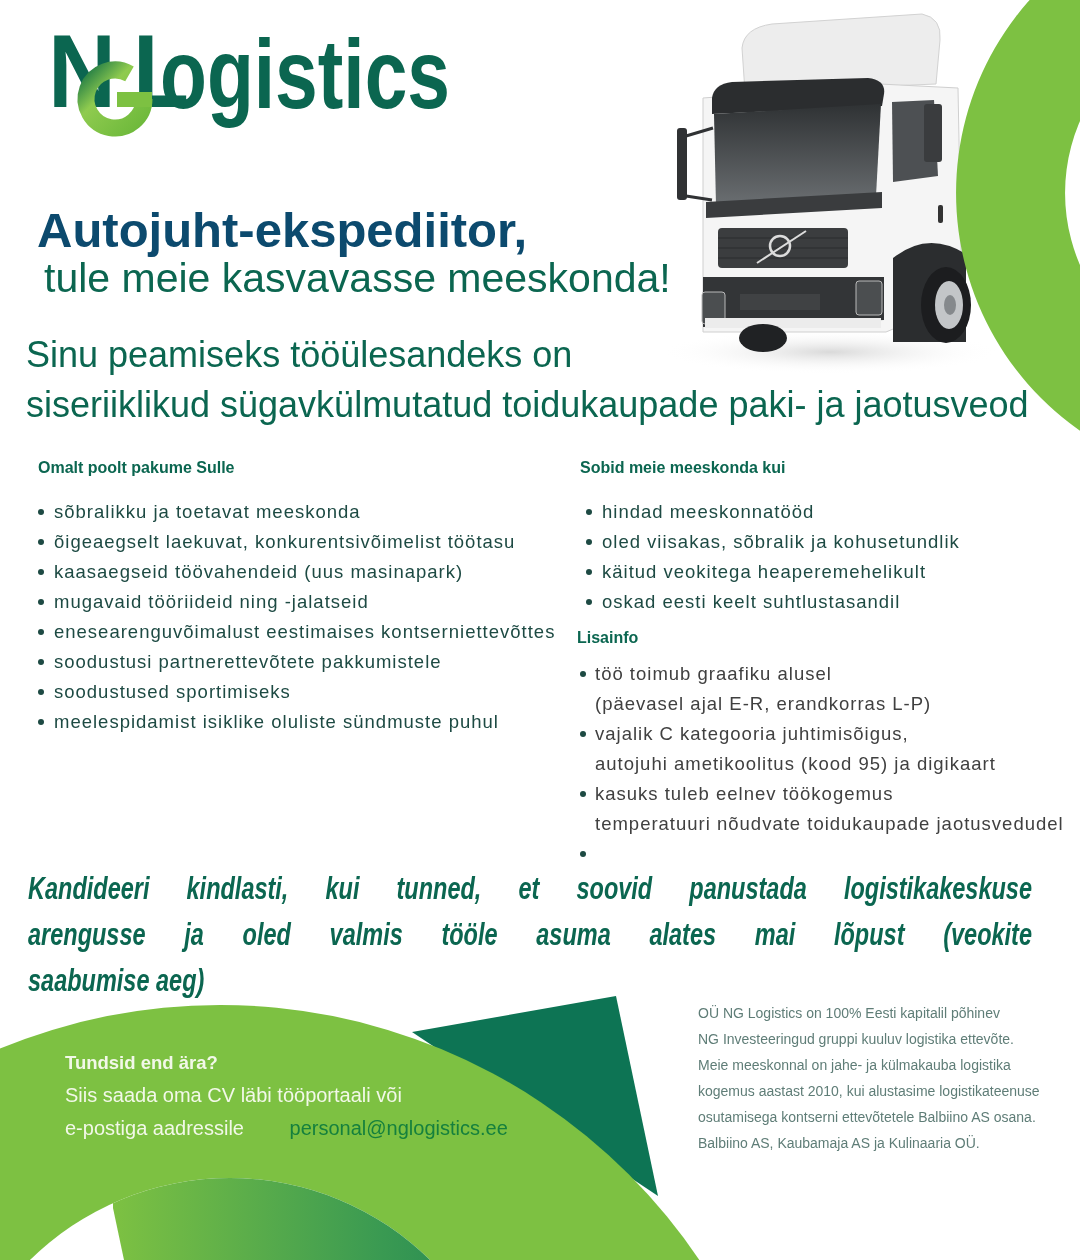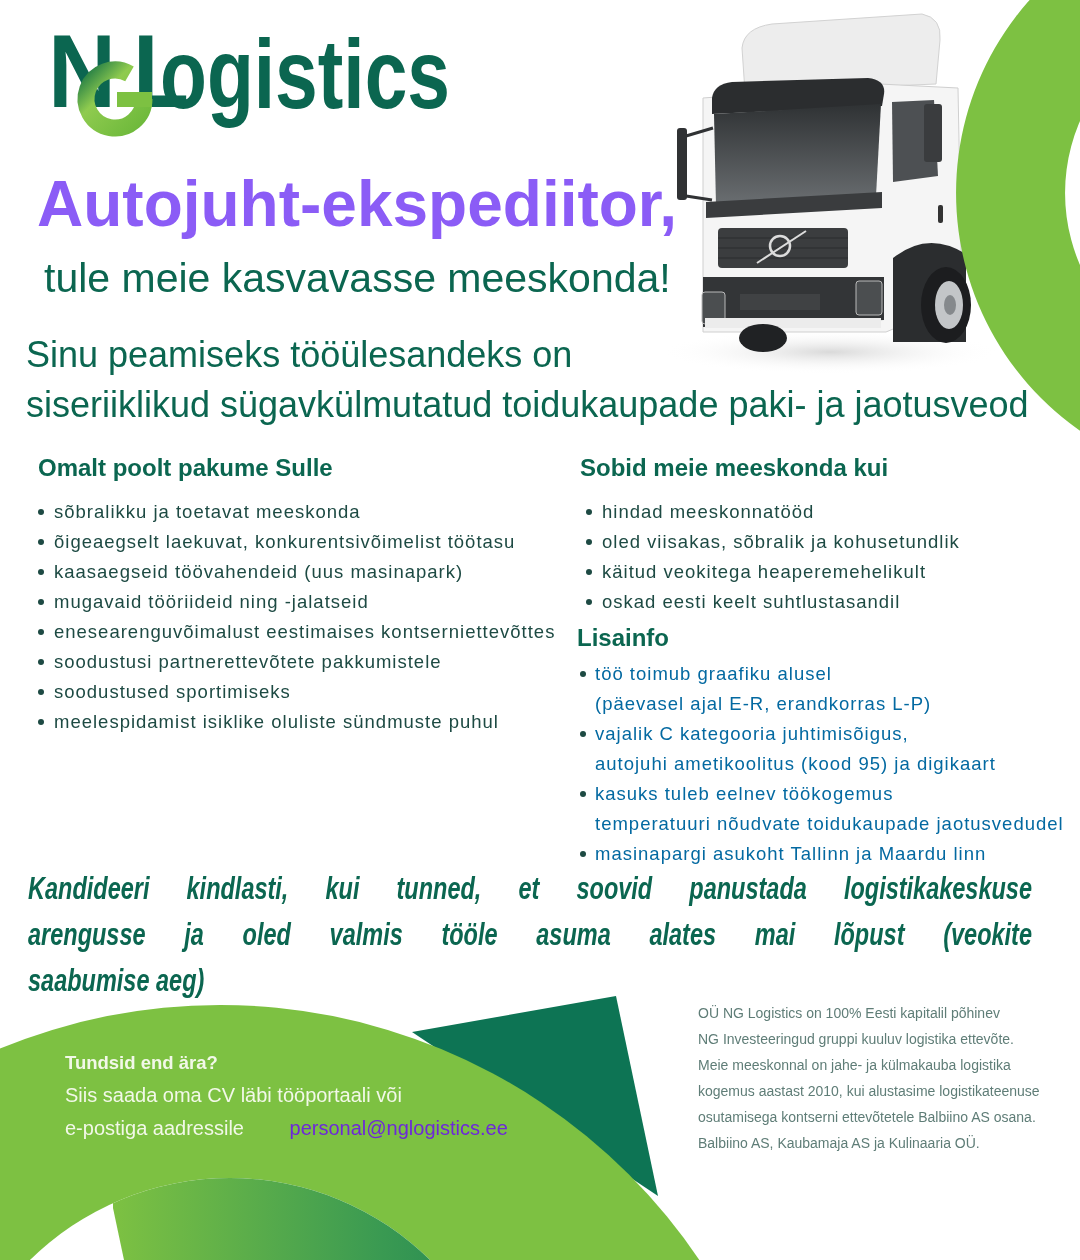--- a/index.html
+++ b/index.html
@@ -1,41 +1,41 @@
 <!DOCTYPE html>
 <html><head>
 <meta charset="utf-8">
 <style>
   * { margin: 0; padding: 0; box-sizing: border-box; }
   html, body { width: 1080px; height: 1260px; background: #ffffff; overflow: hidden; }
   body { position: relative; font-family: "Liberation Sans", "DejaVu Sans", sans-serif; color: #1d4a43; }
   .bg-svg { position: absolute; left: 0; top: 0; width: 1080px; height: 1260px; }
   .abs { position: absolute; }
 
-  .hero-title { left: 37px; top: 172px; font-size: 64px; line-height: 64px; font-weight: bold; color: #8b5cf6; white-space: nowrap; }
+  .hero-title { left: 37px; top: 198px; font-size: 49px; line-height: 64px; font-weight: bold; color: #0c4a6e; white-space: nowrap; }
   .hero-sub { left: 44px; top: 258px; font-size: 41px; line-height: 41px; color: #0b6650; white-space: nowrap; }
   .intro { left: 26px; top: 330px; font-size: 36px; line-height: 50px; color: #0b6650; white-space: nowrap; }
 
-  .sec-heading { font-size: 24px; line-height: 24px; font-weight: bold; color: #0b6650; white-space: nowrap; }
+  .sec-heading { font-size: 16px; line-height: 24px; font-weight: bold; color: #0b6650; white-space: nowrap; }
 
   .list { list-style: none; }
   .list li { display: flex; align-items: center; height: 30px; font-size: 18.5px; letter-spacing: 1px; white-space: nowrap; color: #1d4a43; }
   .bullet { width: 6px; height: 6px; border-radius: 50%; background: #1d4a43; flex: 0 0 6px; margin-right: 10px; }
   .info-item .row { display: flex; align-items: center; height: 30px; }
   .info-item .row.indent { padding-left: 15px; }
-  .info-item { font-size: 18.5px; letter-spacing: 1px; white-space: nowrap; color: #0369a1; }
+  .info-item { font-size: 18.5px; letter-spacing: 1px; white-space: nowrap; color: #404040; }
   .info-item .bullet { margin-right: 9px; }
 
   .cta { left: 28px; top: 866px; width: 1004px; color: #0b6650; font-weight: bold; font-size: 23.5px; font-style: italic; }
   .cta .line { height: 46px; line-height: 46px; text-align: justify; text-align-last: justify; white-space: nowrap; transform: scaleY(1.3); }
   .cta .line.last { text-align-last: left; }
 
   .contact { left: 65px; top: 1046px; color: #f2f8e8; font-size: 20px; line-height: 33px; white-space: nowrap; }
   .contact .c-head { font-weight: bold; font-size: 18.5px; }
-  .contact .email { color: #6d28d9; text-decoration: none; padding-left: 40px; }
+  .contact .email { color: #15803d; text-decoration: none; padding-left: 40px; }
 
   .about { left: 698px; top: 1000px; font-size: 14px; line-height: 26px; color: #5f7d77; white-space: nowrap; }
 </style>
 </head>
 <body>
 
 <svg class="bg-svg" viewBox="0 0 1080 1260" xmlns="http://www.w3.org/2000/svg">
   <defs>
     <linearGradient id="gInner" x1="0" y1="0" x2="1" y2="0">
       <stop offset="0" stop-color="#7dc142"></stop>
@@ -201,21 +201,20 @@
         <span class="bullet"></span>
         <span>kasuks tuleb eelnev töökogemus</span>
       </div>
     <div class="row indent">
         <span>temperatuuri nõudvate toidukaupade jaotusvedudel</span>
       </div>
   </div>
   <div class="info-item">
     <div class="row">
         <span class="bullet"></span>
-        <span>masinapargi asukoht Tallinn ja Maardu linn</span>
       </div>
   </div>
 </div>
 
 <div class="abs cta">
   <div class="line">Kandideeri kindlasti, kui tunned, et soovid panustada  logistikakeskuse</div>
   <div class="line">arengusse ja oled valmis tööle asuma alates mai lõpust (veokite</div>
   <div class="line last">saabumise aeg)</div>
 </div>
 

